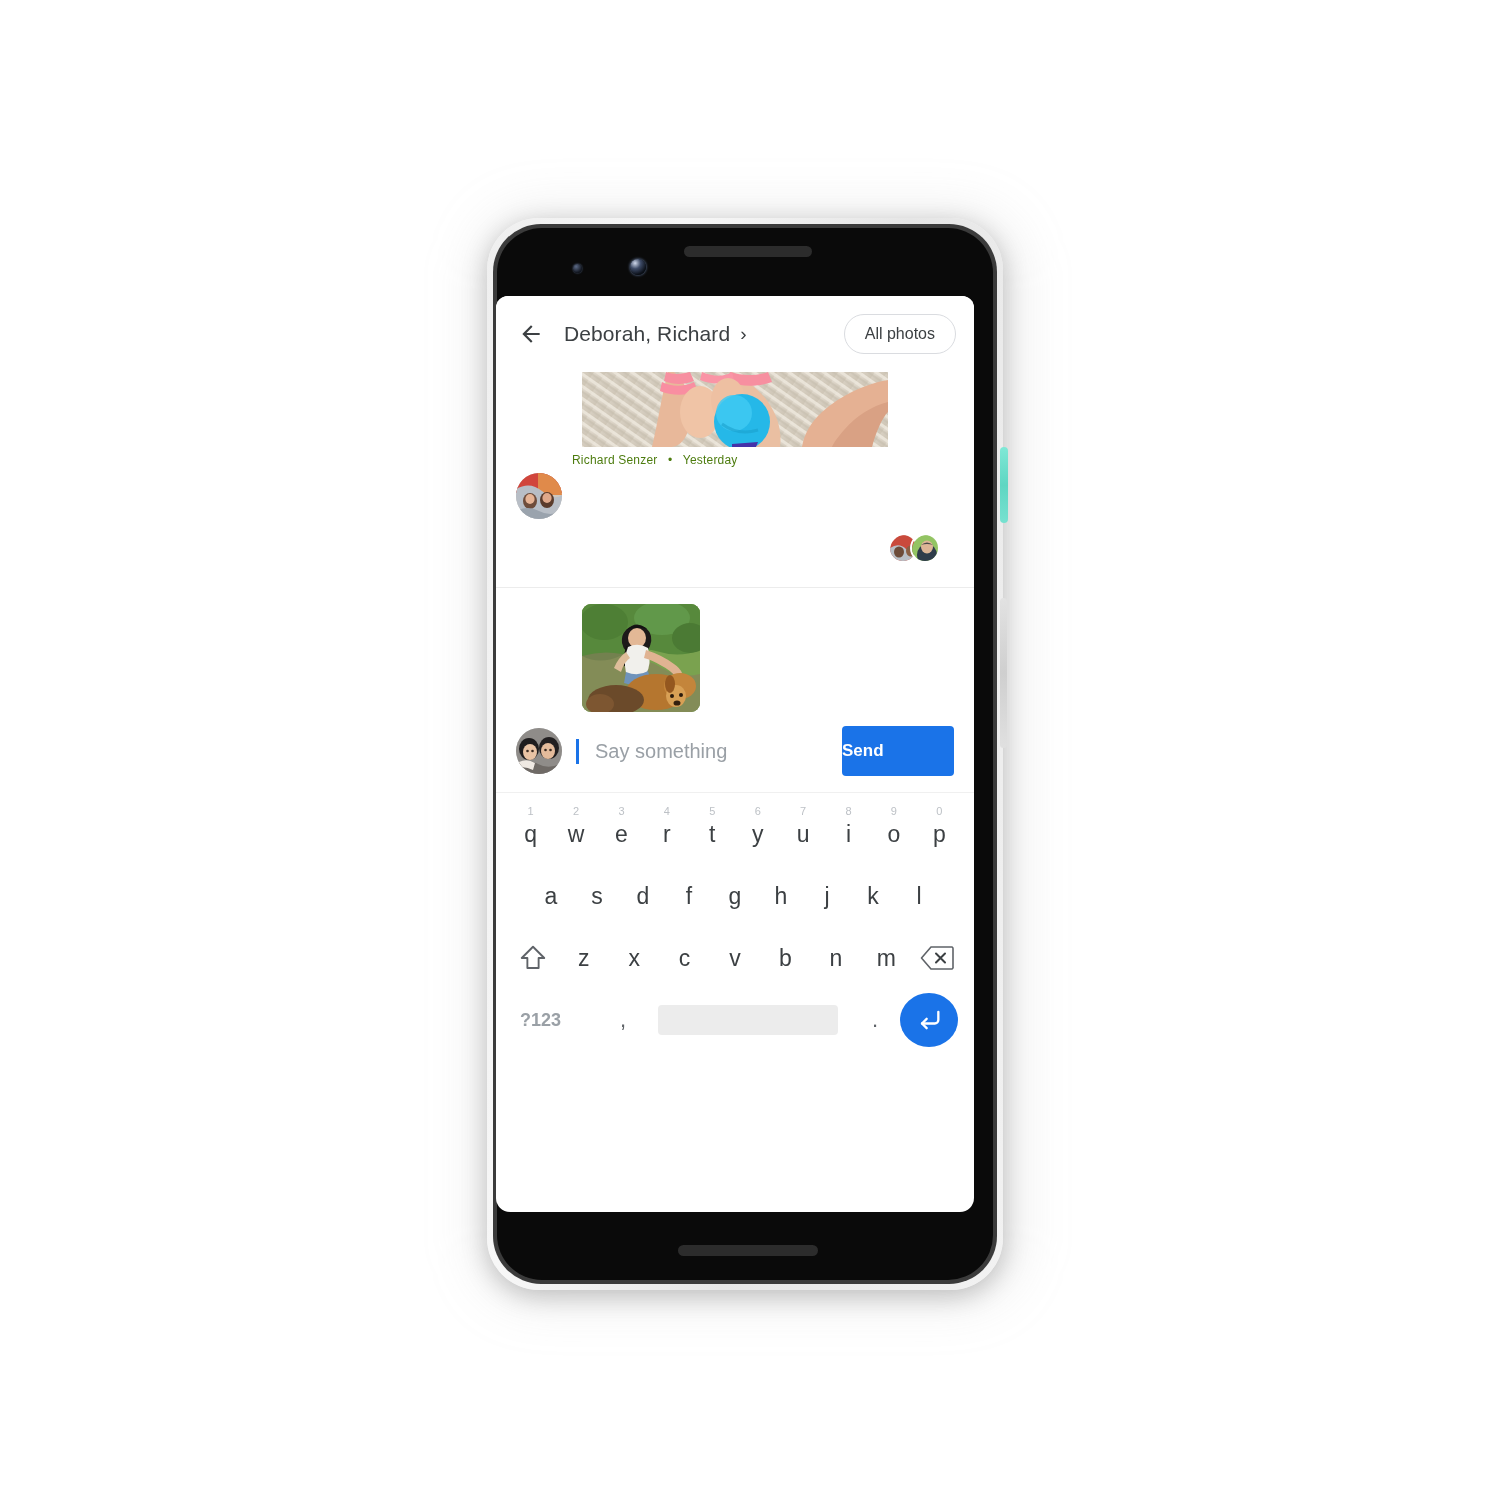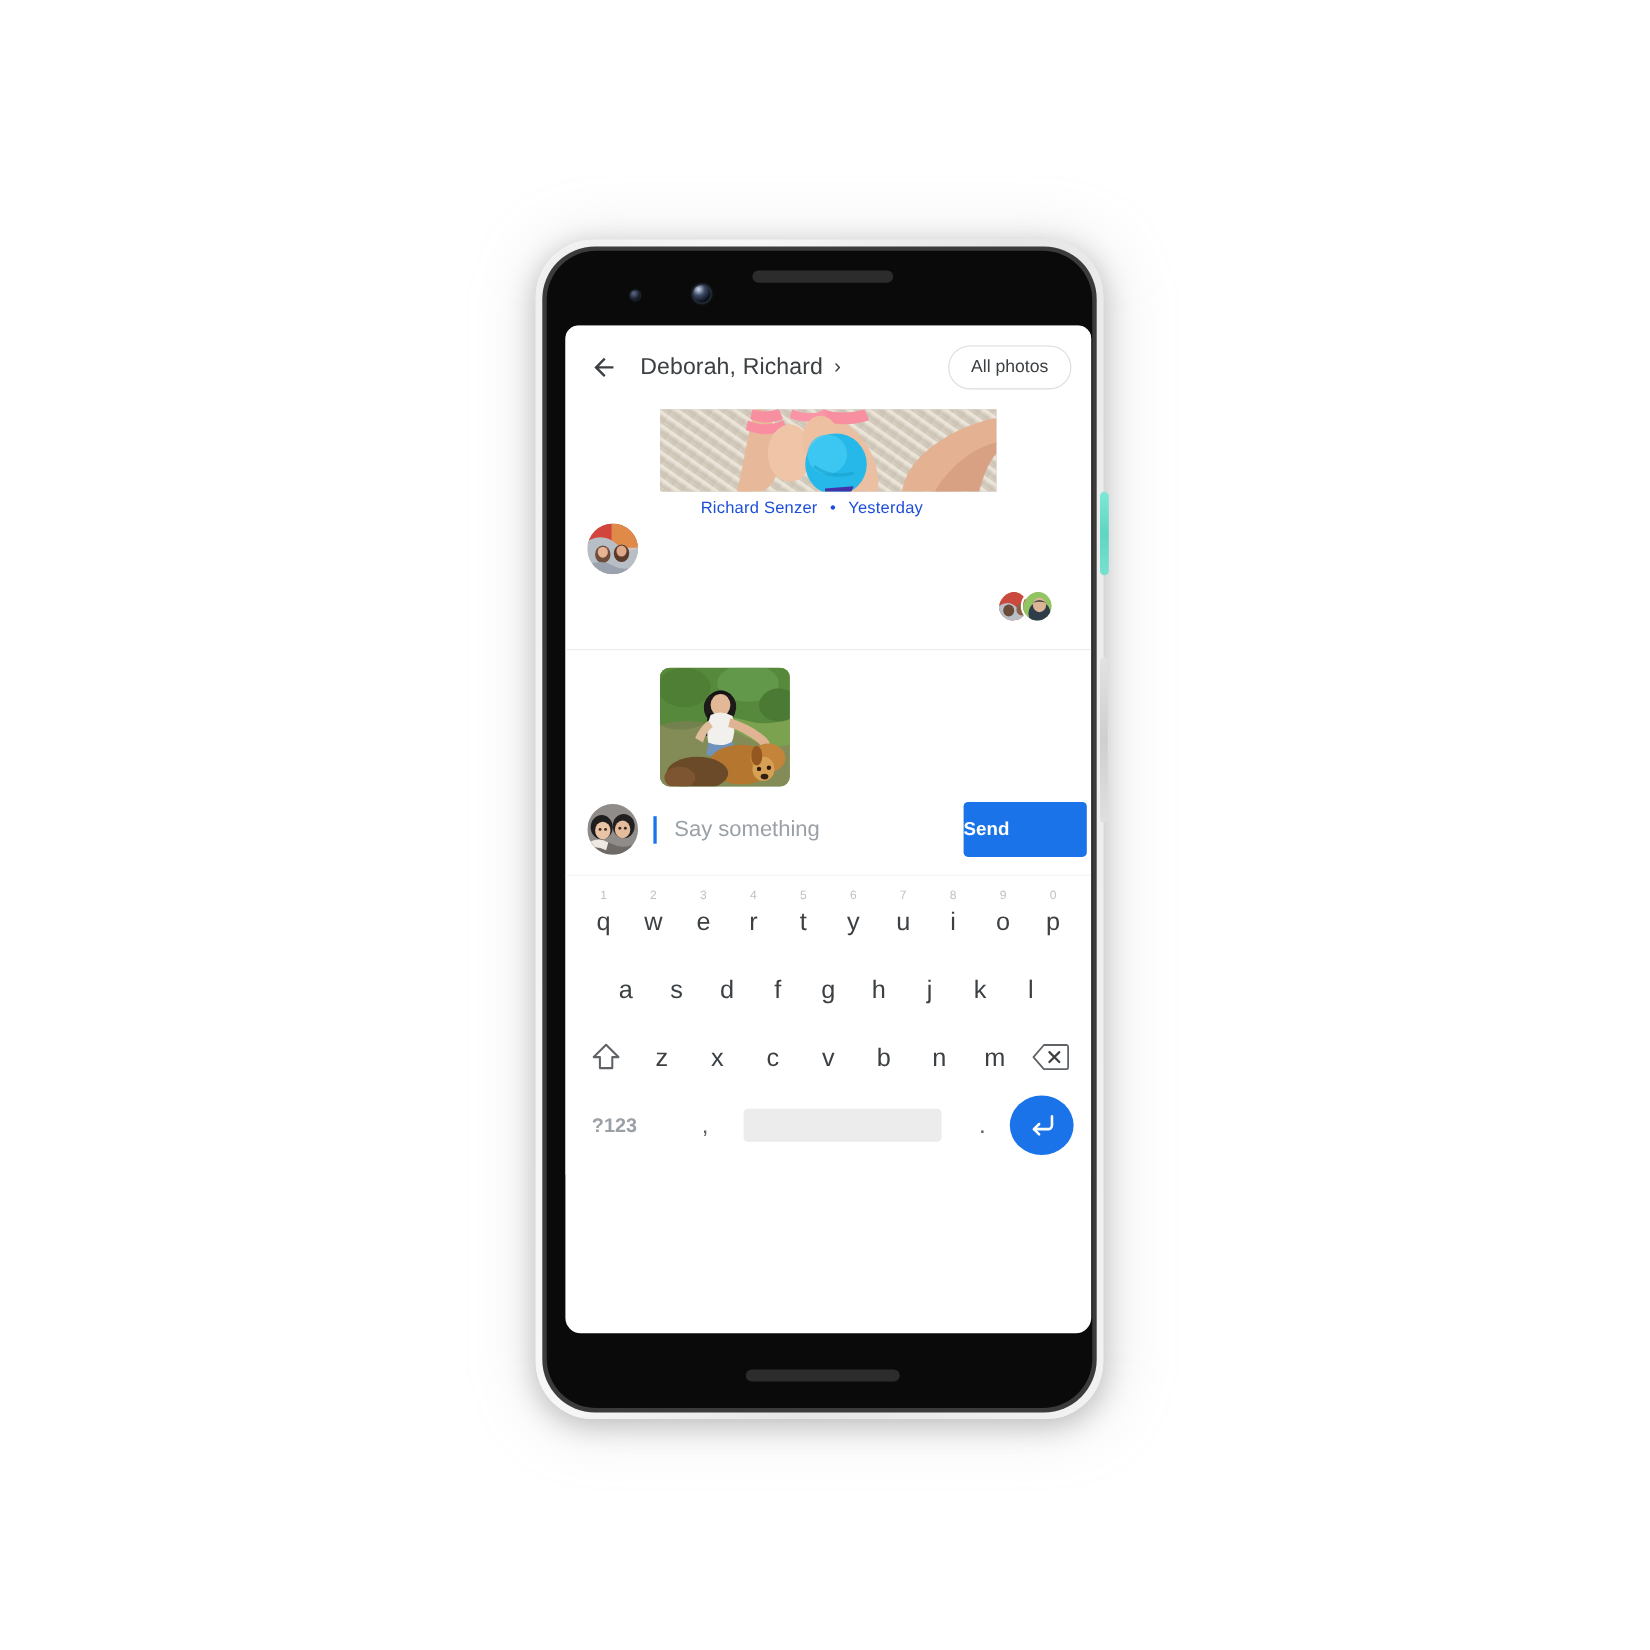--- a/index.html
+++ b/index.html
@@ -91,21 +91,21 @@
   }
   .btn-volume {
     position: absolute; left: 1000px; top: 598px;
     width: 7px; height: 150px; border-radius: 4px;
     background: linear-gradient(180deg,#e2e2e2 0%,#cfcfcf 50%,#e0e0e0 100%);
   }
 
   
   .screen {
     position: absolute;
-    left: 514px;
+    left: 496px;
     top: 296px;
     width: 478px;
     height: 916px;
     background: #ffffff;
     border-radius: 12px 12px 14px 14px;
     overflow: hidden;
   }
 
   
   .app-header {
@@ -181,23 +181,23 @@
     color: #1a73e8;
     font-size: 19px;
     font-weight: 500;
   }
 
   
   .message-block {
     padding: 6px 20px 10px 20px;
   }
   .msg-meta {
-    font-size: 15px;
-    color: #1d4ed8;
-    margin-left: 103px;
+    font-size: 12px;
+    color: #4d7c0f;
+    margin-left: 56px;
     margin-bottom: 6px;
     letter-spacing: 0.2px;
   }
   .msg-meta .dot { margin: 0 7px; }
   .msg-row {
     display: flex;
     align-items: flex-start;
     gap: 16px;
   }
   .avatar {
@@ -230,21 +230,21 @@
   .reaction-av:nth-child(2) { margin-left: -8px; }
 
   .divider {
     height: 1px;
     background: #ececec;
     margin: 8px 0 0 0;
   }
 
   
   .composer {
-    padding: 16px 4px 0 20px;
+    padding: 16px 20px 0 20px;
   }
   .attach-thumb {
     width: 118px;
     height: 108px;
     border-radius: 9px;
     overflow: hidden;
     margin-left: 66px;
     background: #6b8a4a;
     cursor: pointer;
   }

